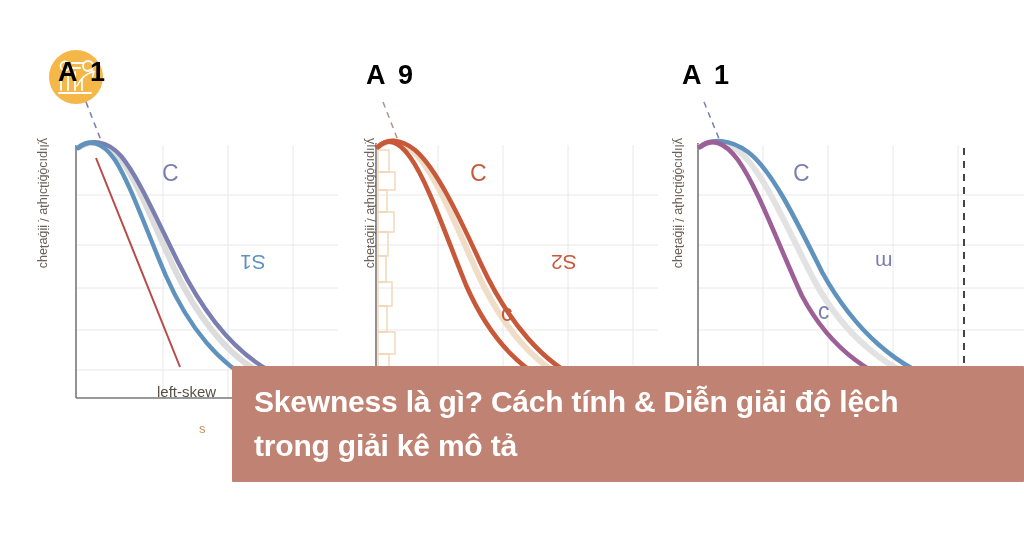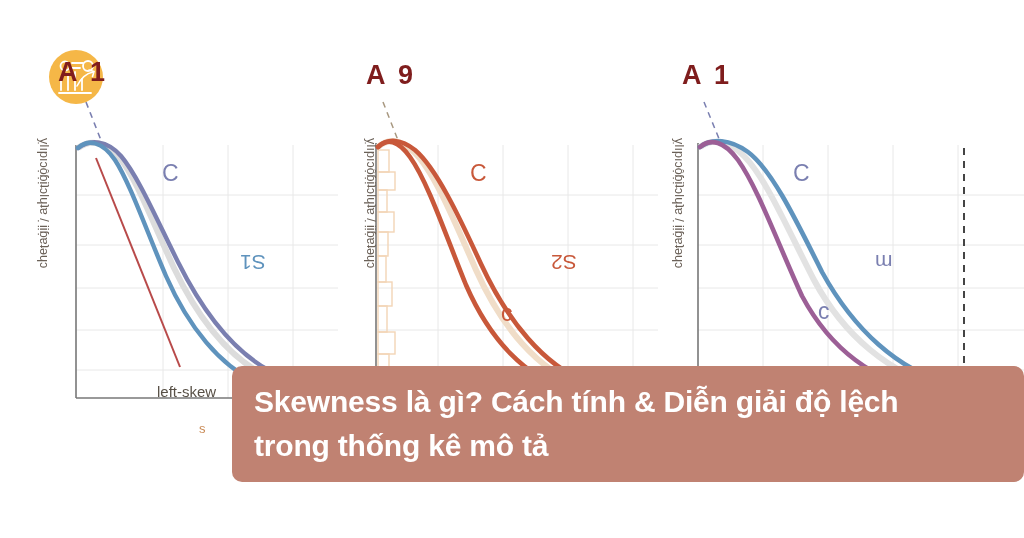--- a/index.html
+++ b/index.html
@@ -39,21 +39,21 @@
     height: 100%;
     overflow: visible;
   }
 
   
   .a-label {
     position: absolute;
     font-family: "Liberation Sans", sans-serif;
     font-weight: bold;
     font-size: 27px;
-    color: #7f1d1d;
+    color: #000000;
     letter-spacing: 3px;
     white-space: nowrap;
     z-index: 6;
   }
   #a-label-1 { left: 58px;  top: 57px; }
   #a-label-2 { left: 366px; top: 60px; }
   #a-label-3 { left: 682px; top: 60px; }
 
   
   #badge-1 {
@@ -128,21 +128,21 @@
   #annot-3c { left: 818px; top: 300px; }
 
   
   #banner {
     position: absolute;
     left: 232px;
     top: 366px;
     width: 792px;
     height: 116px;
     background: #c08272;
-    border-radius: 10px;
+    border-radius: 1px;
     z-index: 20;
     box-sizing: border-box;
     padding: 14px 22px 0 22px;
   }
   #banner .banner-line {
     font-family: "Liberation Sans", sans-serif;
     font-weight: bold;
     font-size: 30px;
     line-height: 44px;
     color: #ffffff;
@@ -274,16 +274,16 @@
   </div>
 
   <div class="a-label" id="a-label-3">A 1</div>
   <div class="ylabel" id="ylabel-3">ỵǀıpıɔộɓ̣ịʇɔǀɥʇɐ / ̣ịịɓ̣ɐʇǝɥɔ</div>
   <div class="annot blue" id="annot-3a">Ɔ</div>
   <div class="annot blue small" id="annot-3b">m</div>
   <div class="annot blue" id="annot-3c">ɔ</div>
 
   <div id="banner">
     <div class="banner-line">Skewness là gì? Cách tính &amp; Diễn giải độ lệch</div>
-    <div class="banner-line">trong thống kê mô tả</div>
+    <div class="banner-line">trong giải kê mô tả</div>
   </div>
 
 </div>
 
 </body></html>

